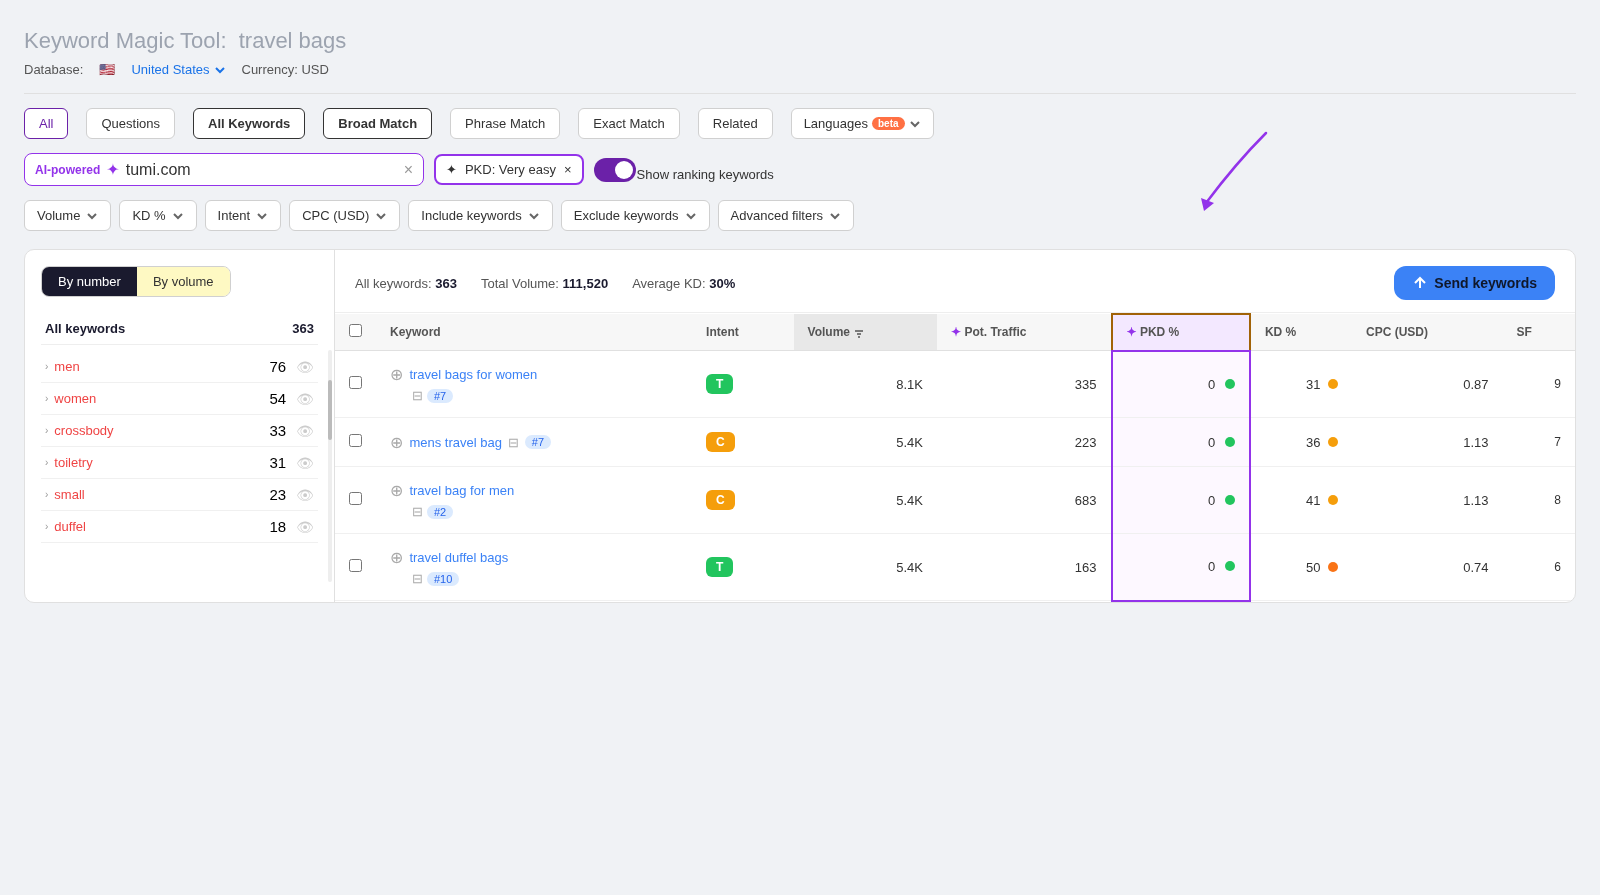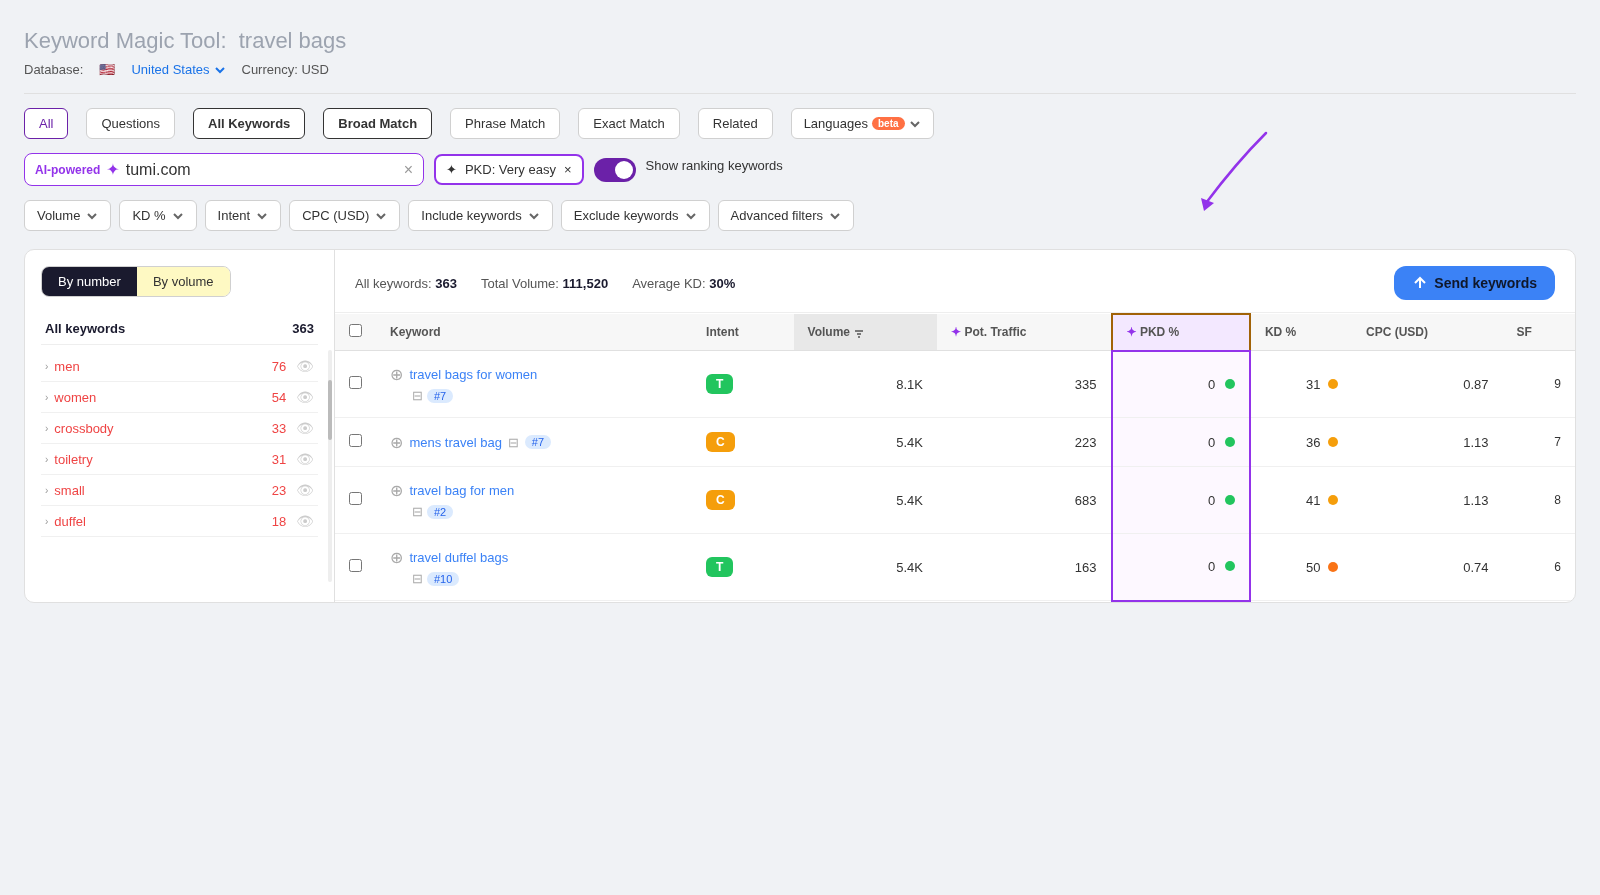--- a/index.html
+++ b/index.html
@@ -26,42 +26,42 @@
     .ai-filter { display: flex; align-items: center; gap: 6px; border: 1.5px solid #9333ea; border-radius: 8px; padding: 6px 10px; background: #fff; flex: 1; max-width: 400px; }
     .ai-label { color: #9333ea; font-size: 12px; font-weight: 600; text-align: right; }
     .ai-star { color: #9333ea; font-size: 16px; }
     .ai-input { border: none; outline: none; font-size: 16px; color: #333; flex: 1; min-width: 80px; }
     .ai-clear { color: #999; cursor: pointer; font-size: 16px; line-height: 1; }
 
     .pkd-filter { display: flex; align-items: center; gap: 8px; border: 2px solid #9333ea; border-radius: 8px; padding: 6px 10px; background: #fff; cursor: pointer; }
     .pkd-filter span { font-size: 13px; font-weight: 500; color: #333; }
     .pkd-x { color: #333; font-weight: 700; cursor: pointer; font-size: 16px; }
 
-    .toggle-row { display: flex; align-items: flex-start; gap: 10px; }
+    .toggle-row { display: flex; align-items: flex-end; gap: 1px; }
     .toggle { width: 42px; height: 24px; background: #6b21a8; border-radius: 12px; position: relative; cursor: pointer; }
     .toggle::after { content: ''; position: absolute; width: 18px; height: 18px; background: #fff; border-radius: 50%; top: 3px; right: 3px; }
     .toggle-label { font-size: 13px; color: #333; font-weight: 500; }
 
     .dropdown-row { display: flex; align-items: center; gap: 8px; flex-wrap: wrap; margin-bottom: 18px; }
     .dropdown-btn { display: flex; align-items: center; gap: 6px; padding: 7px 12px; border-radius: 6px; border: 1.5px solid #d0d0d0; background: #fff; cursor: pointer; font-size: 13px; color: #333; white-space: nowrap; }
     .dropdown-btn svg { width: 12px; height: 12px; color: #666; }
 
     .content-area { display: flex; gap: 0; background: #fff; border-radius: 10px; border: 1px solid #e0e0e0; overflow: hidden; }
 
     .sidebar { width: 310px; min-width: 200px; border-right: 1px solid #e0e0e0; padding: 16px; flex-shrink: 0; }
     .sidebar-tabs { display: flex; gap: 0; border-radius: 8px; border: 1.5px solid #d0d0d0; overflow: hidden; margin-bottom: 16px; width: fit-content; }
     .sidebar-tab { padding: 7px 16px; background: #fef9c3; cursor: pointer; font-size: 13px; color: #333; font-weight: 500; border: none; }
     .sidebar-tab.active { background: #1a1a2e; color: #fff; }
 
     .sidebar-list { list-style: none; }
     .sidebar-all { display: flex; justify-content: space-between; align-items: center; padding: 8px 4px; font-size: 13px; font-weight: 600; border-bottom: 1px solid #eee; margin-bottom: 6px; }
     .sidebar-item { display: flex; align-items: center; gap: 6px; padding: 7px 4px; border-bottom: 1px solid #f0f0f0; cursor: pointer; }
     .sidebar-chevron { color: #999; font-size: 10px; }
     .sidebar-text { flex: 1; font-size: 13px; color: #ef4444; }
-    .sidebar-count { font-size: 13px; color: #ef4444; }
+    .sidebar-count { font-size: 15px; color: #000000; }
     .sidebar-eye { color: #ccc; font-size: 14px; cursor: pointer; margin-left: 4px; }
 
     .main-table { flex: 1; overflow: hidden; }
     .table-summary { display: flex; align-items: center; gap: 24px; padding: 16px 20px 12px; font-size: 13px; color: #555; border-bottom: 1px solid #eee; }
     .table-summary strong { color: #1a1a2e; }
     .send-btn { margin-left: auto; background: #3b82f6; color: #0f172a; border: none; border-radius: 12px; padding: 9px 18px; font-size: 14px; font-weight: 600; cursor: pointer; display: flex; align-items: center; gap: 6px; white-space: nowrap; }
     .send-btn svg { width: 16px; height: 16px; }
 
     table { width: 100%; border-collapse: collapse; }
     thead { background: #f7f7f7; }

